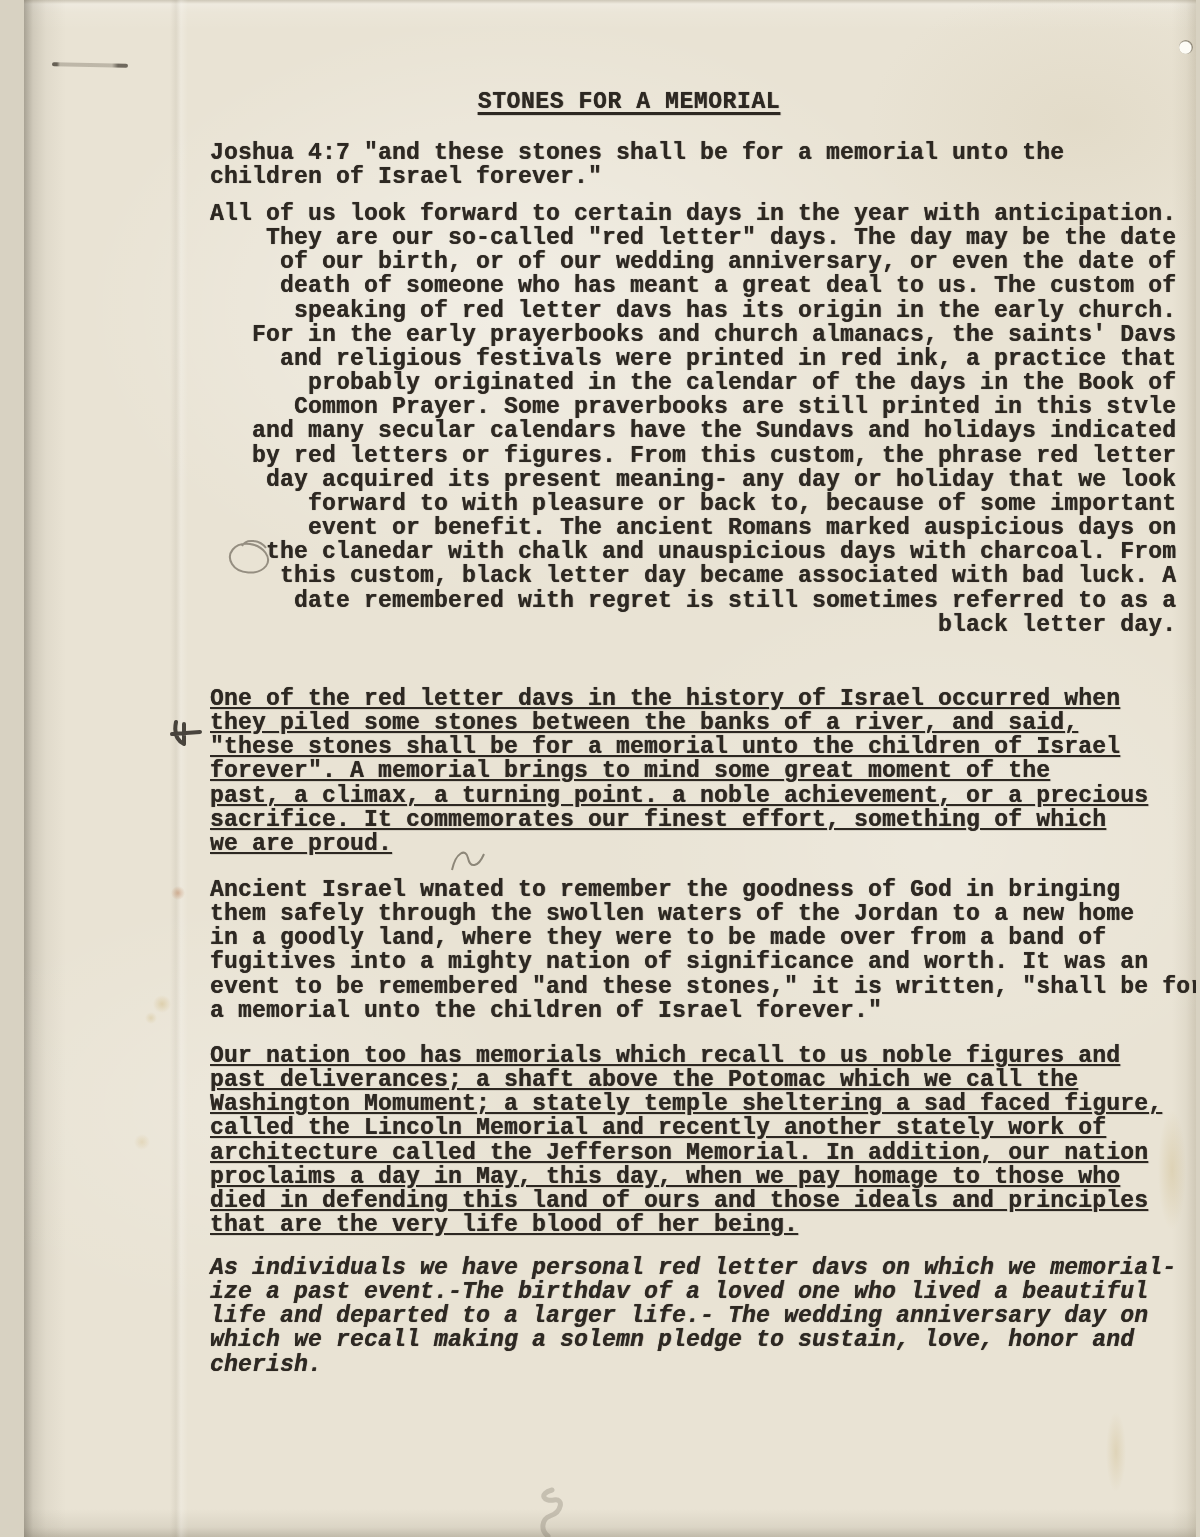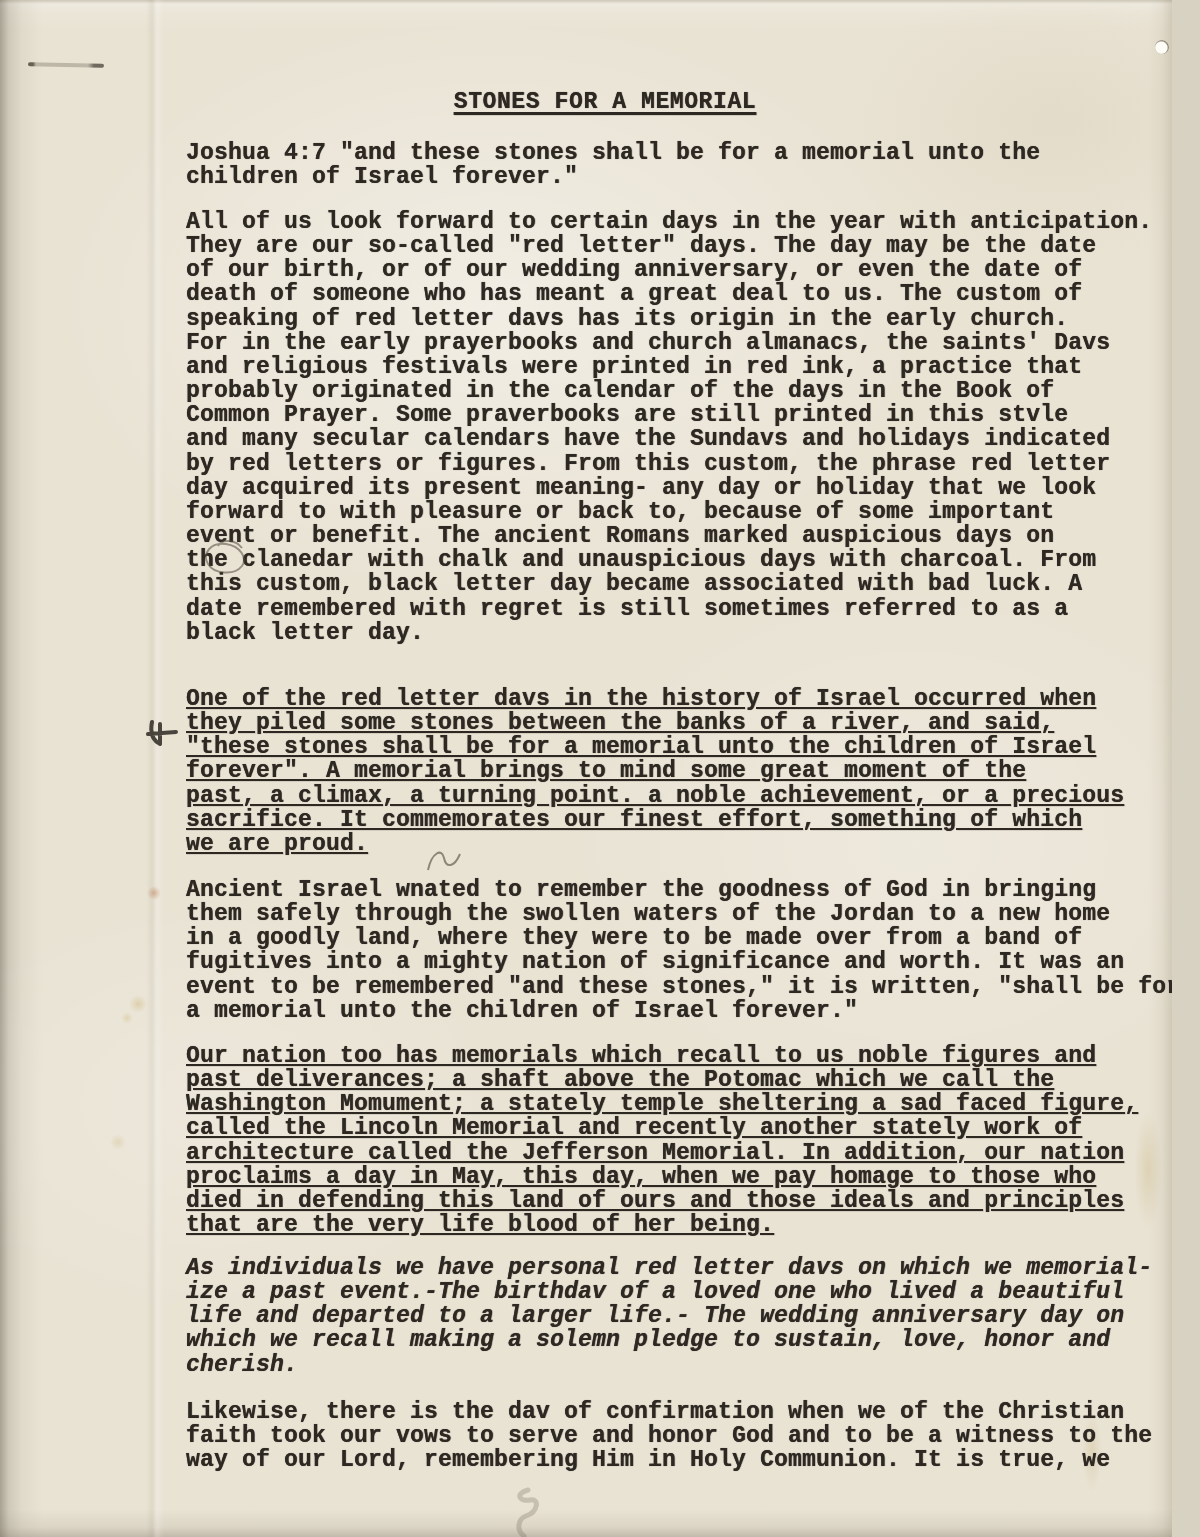--- a/index.html
+++ b/index.html
@@ -22,20 +22,21 @@
       radial-gradient(circle 8px at 118px 1142px, rgba(189,152,62,0.22), rgba(189,152,62,0) 100%),
       radial-gradient(ellipse 14px 60px at 1148px 1170px, rgba(196,172,112,0.30), rgba(196,172,112,0) 100%),
       radial-gradient(ellipse 10px 40px at 1092px 1452px, rgba(196,172,112,0.28), rgba(196,172,112,0) 100%),
       
       linear-gradient(90deg, rgba(0,0,0,0) 146px, rgba(125,117,99,0.10) 152px, rgba(255,255,255,0.20) 157px, rgba(0,0,0,0) 164px),
       
       linear-gradient(90deg, rgba(104,98,84,0.50) 0px, rgba(134,128,112,0.26) 9px, rgba(160,153,136,0.12) 22px, rgba(0,0,0,0) 42px),
       linear-gradient(270deg, rgba(150,140,116,0.30) 0px, rgba(150,140,116,0.10) 10px, rgba(0,0,0,0) 24px),
       linear-gradient(0deg, rgba(128,120,102,0.38) 0px, rgba(148,140,122,0.16) 10px, rgba(0,0,0,0) 28px),
       linear-gradient(180deg, rgba(142,134,116,0.30) 0px, rgba(255,255,255,0.26) 4px, rgba(255,255,255,0.10) 12px, rgba(0,0,0,0) 30px);
+    margin-left: 24px;
   }
   .typed {
     position: absolute;
     left: 186px;
     white-space: pre;
     font-family: "Liberation Mono", "DejaVu Sans Mono", monospace;
     font-size: 23px;
     line-height: 24.15px;
     font-weight: 700;
     color: #2d2822;
@@ -51,21 +52,21 @@
     font-size: 23px;
     font-weight: 700;
     color: #2d2822;
     letter-spacing: 0.6px;
     text-decoration: underline;
     text-decoration-thickness: 3px;
     text-underline-offset: 4px;
     text-shadow: 0 0 0.8px rgba(45,40,34,0.9), 0.6px 0.4px 0 rgba(45,40,34,0.35);
   }
   .scripture { top: 141px; }
-  .p0 { top: 210px; }
+  .p0 { top: 202px; text-align: right; }
   .p1 { top: 687px; text-decoration: underline; }
   .p2 { top: 878px; }
   .p3 { top: 1044px; text-decoration: underline; }
   .p4 { top: 1256px; font-style: italic; }
   .p5 { top: 1400px; }
 
   
   .staple-mark {
     position: absolute; left: 28px; top: 63px; width: 76px; height: 4px;
     transform: rotate(1.2deg);
@@ -127,23 +128,20 @@
 called the Lincoln Memorial and recently another stately work of
 architecture called the Jefferson Memorial. In addition, our nation
 proclaims a day in May, this day, when we pay homage to those who
 died in defending this land of ours and those ideals and principles
 that are the very life blood of her being.</div>
   <div class="typed p4">As individuals we have personal red letter davs on which we memorial-
 ize a past event.-The birthdav of a loved one who lived a beautiful
 life and departed to a larger life.- The wedding anniversary day on
 which we recall making a solemn pledge to sustain, love, honor and
 cherish.</div>
-  <div class="typed p5">Likewise, there is the dav of confirmation when we of the Christian
-faith took our vows to serve and honor God and to be a witness to the
-way of our Lord, remembering Him in Holy Communion. It is true, we</div>
 
   <div class="staple-mark"></div>
   <div class="pinhole"></div>
 
   <svg class="mark" style="left:196px; top:536px;" width="78" height="44" viewBox="0 0 78 44">
     <path d="M30 8 C 14 6, 6 18, 12 28 C 18 38, 38 40, 46 30 C 52 22, 44 10, 30 8 Z M46 12 C 40 4, 26 2, 22 10" fill="none" stroke="rgba(80,73,60,0.55)" stroke-width="2"></path>
   </svg>
 
   <svg class="mark" style="left:424px; top:846px;" width="40" height="28" viewBox="0 0 40 28">
     <path d="M4 24 C 8 6, 18 2, 20 12 C 22 22, 30 22, 36 8" fill="none" stroke="rgba(80,73,60,0.6)" stroke-width="2"></path>

